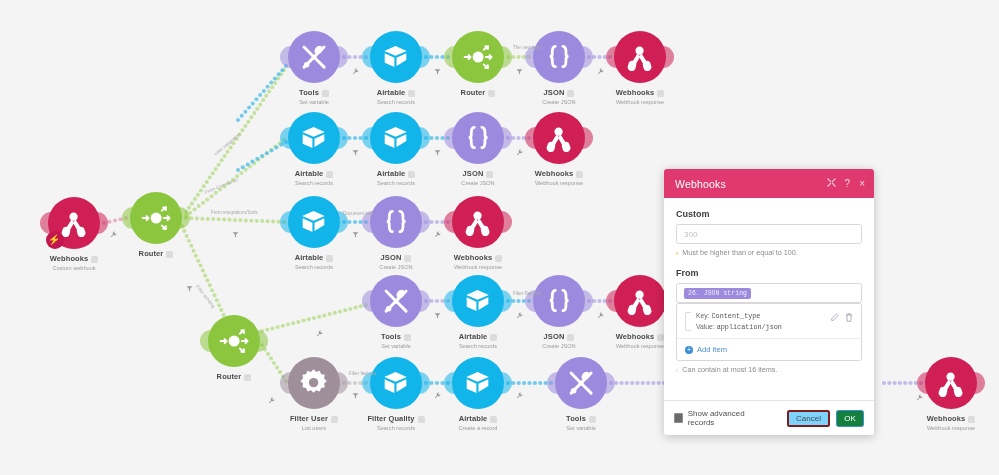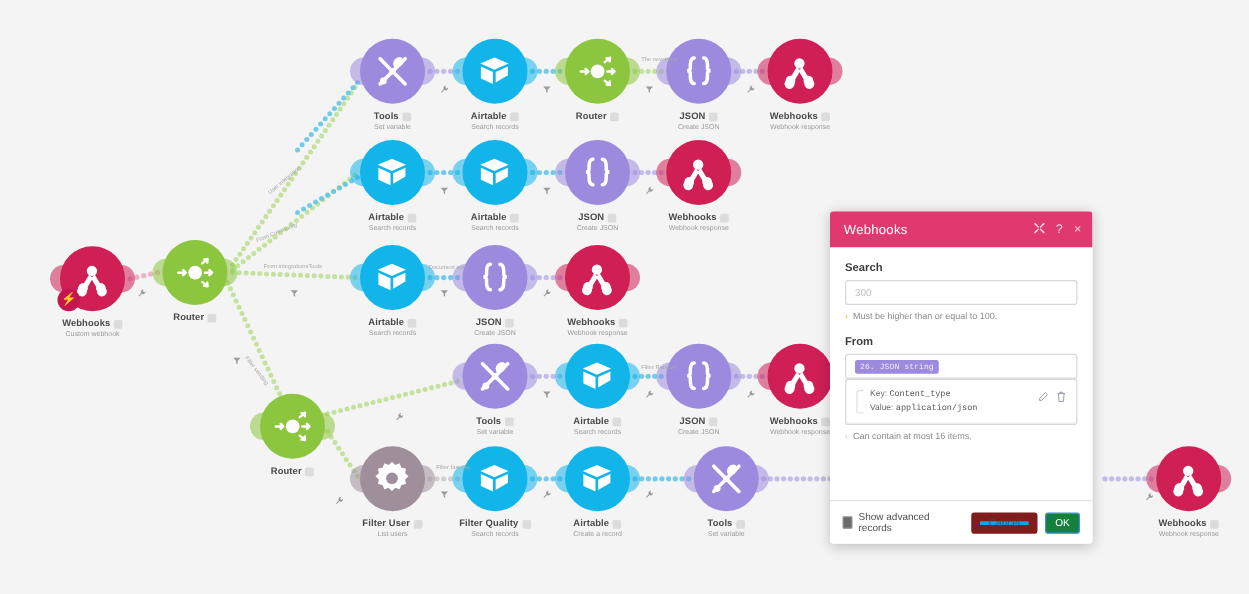--- a/index.html
+++ b/index.html
@@ -207,21 +207,21 @@
   }
   .btn {
     height: 17px; min-width: 34px;
     border-radius: 2.5px;
     font-size: 8px;
     display: inline-flex; align-items: center; justify-content: center;
     cursor: pointer;
     box-sizing: border-box;
     padding: 0 7px;
   }
-  .btn.cancel { background: #0ea5e9; border: 7px solid #7f1d1d; color: #4a4a4a; margin-right: 6px; margin-left: 28px; }
+  .btn.cancel { background: #7dd3fc; border: 2px solid #7f1d1d; color: #4a4a4a; margin-right: 6px; margin-left: 28px; }
   .btn.ok { background: #15803d; border: 1px solid #3d8fd4; color: #fff; min-width: 28px; }
 </style>
 </head>
 <body>
 
 <div id="canvas">
   <svg id="edges">
       <circle cx="344" cy="57" r="2.1" fill="#b8aee8" opacity=".82"></circle>
       <circle cx="349.5" cy="57" r="2.1" fill="#b8aee8" opacity=".82"></circle>
       <circle cx="355" cy="57" r="2.1" fill="#b8aee8" opacity=".82"></circle>
@@ -978,21 +978,21 @@
       <div class="hicon">
         <svg width="9" height="9" viewBox="0 0 10 10">
             <path d="M1 1 L4 4 M9 1 L6 4 M1 9 L4 6 M9 9 L6 6" stroke="#ffd7e4" stroke-width="1.3" fill="none" stroke-linecap="round"></path>
           </svg>
       </div>
       <div class="hicon">?</div>
       <div class="hicon">×</div>
     </div>
 
     <div id="dlg-body">
-      <div class="fld-label">Search</div>
+      <div class="fld-label">Custom</div>
       <div class="input">
         <span>300</span>
       </div>
       <div class="hint">
         <span class="chev">›</span>
         <span>Must be higher than or equal to 100.</span>
       </div>
 
       <div class="fld-label" style="margin-top:11px">From</div>
       <div class="input">
@@ -1014,20 +1014,24 @@
                   <path d="M1 8.5 L8 1.5 L10.5 4 L3.5 11 L1 11 Z" fill="none" stroke="#8f96a8" stroke-width="1.1"></path>
                 </svg>
             </span>
             <span>
               <svg width="8" height="9" viewBox="0 0 10 12">
                   <path d="M1 2.5 H9 M3.5 2.5 V1 H6.5 V2.5 M2 2.5 L2.6 11 H7.4 L8 2.5" fill="none" stroke="#8f96a8" stroke-width="1"></path>
                 </svg>
             </span>
           </div>
         </div>
+        <div class="additem">
+          <span class="plus">+</span>
+          <span>Add item</span>
+        </div>
       </div>
       <div class="hint gray">
         <span class="chev">‹</span>
         <span>Can contain at most 16 items.</span>
       </div>
     </div>
 
     <div id="dlg-foot">
       <div class="adv">
         <span class="cb"></span>

